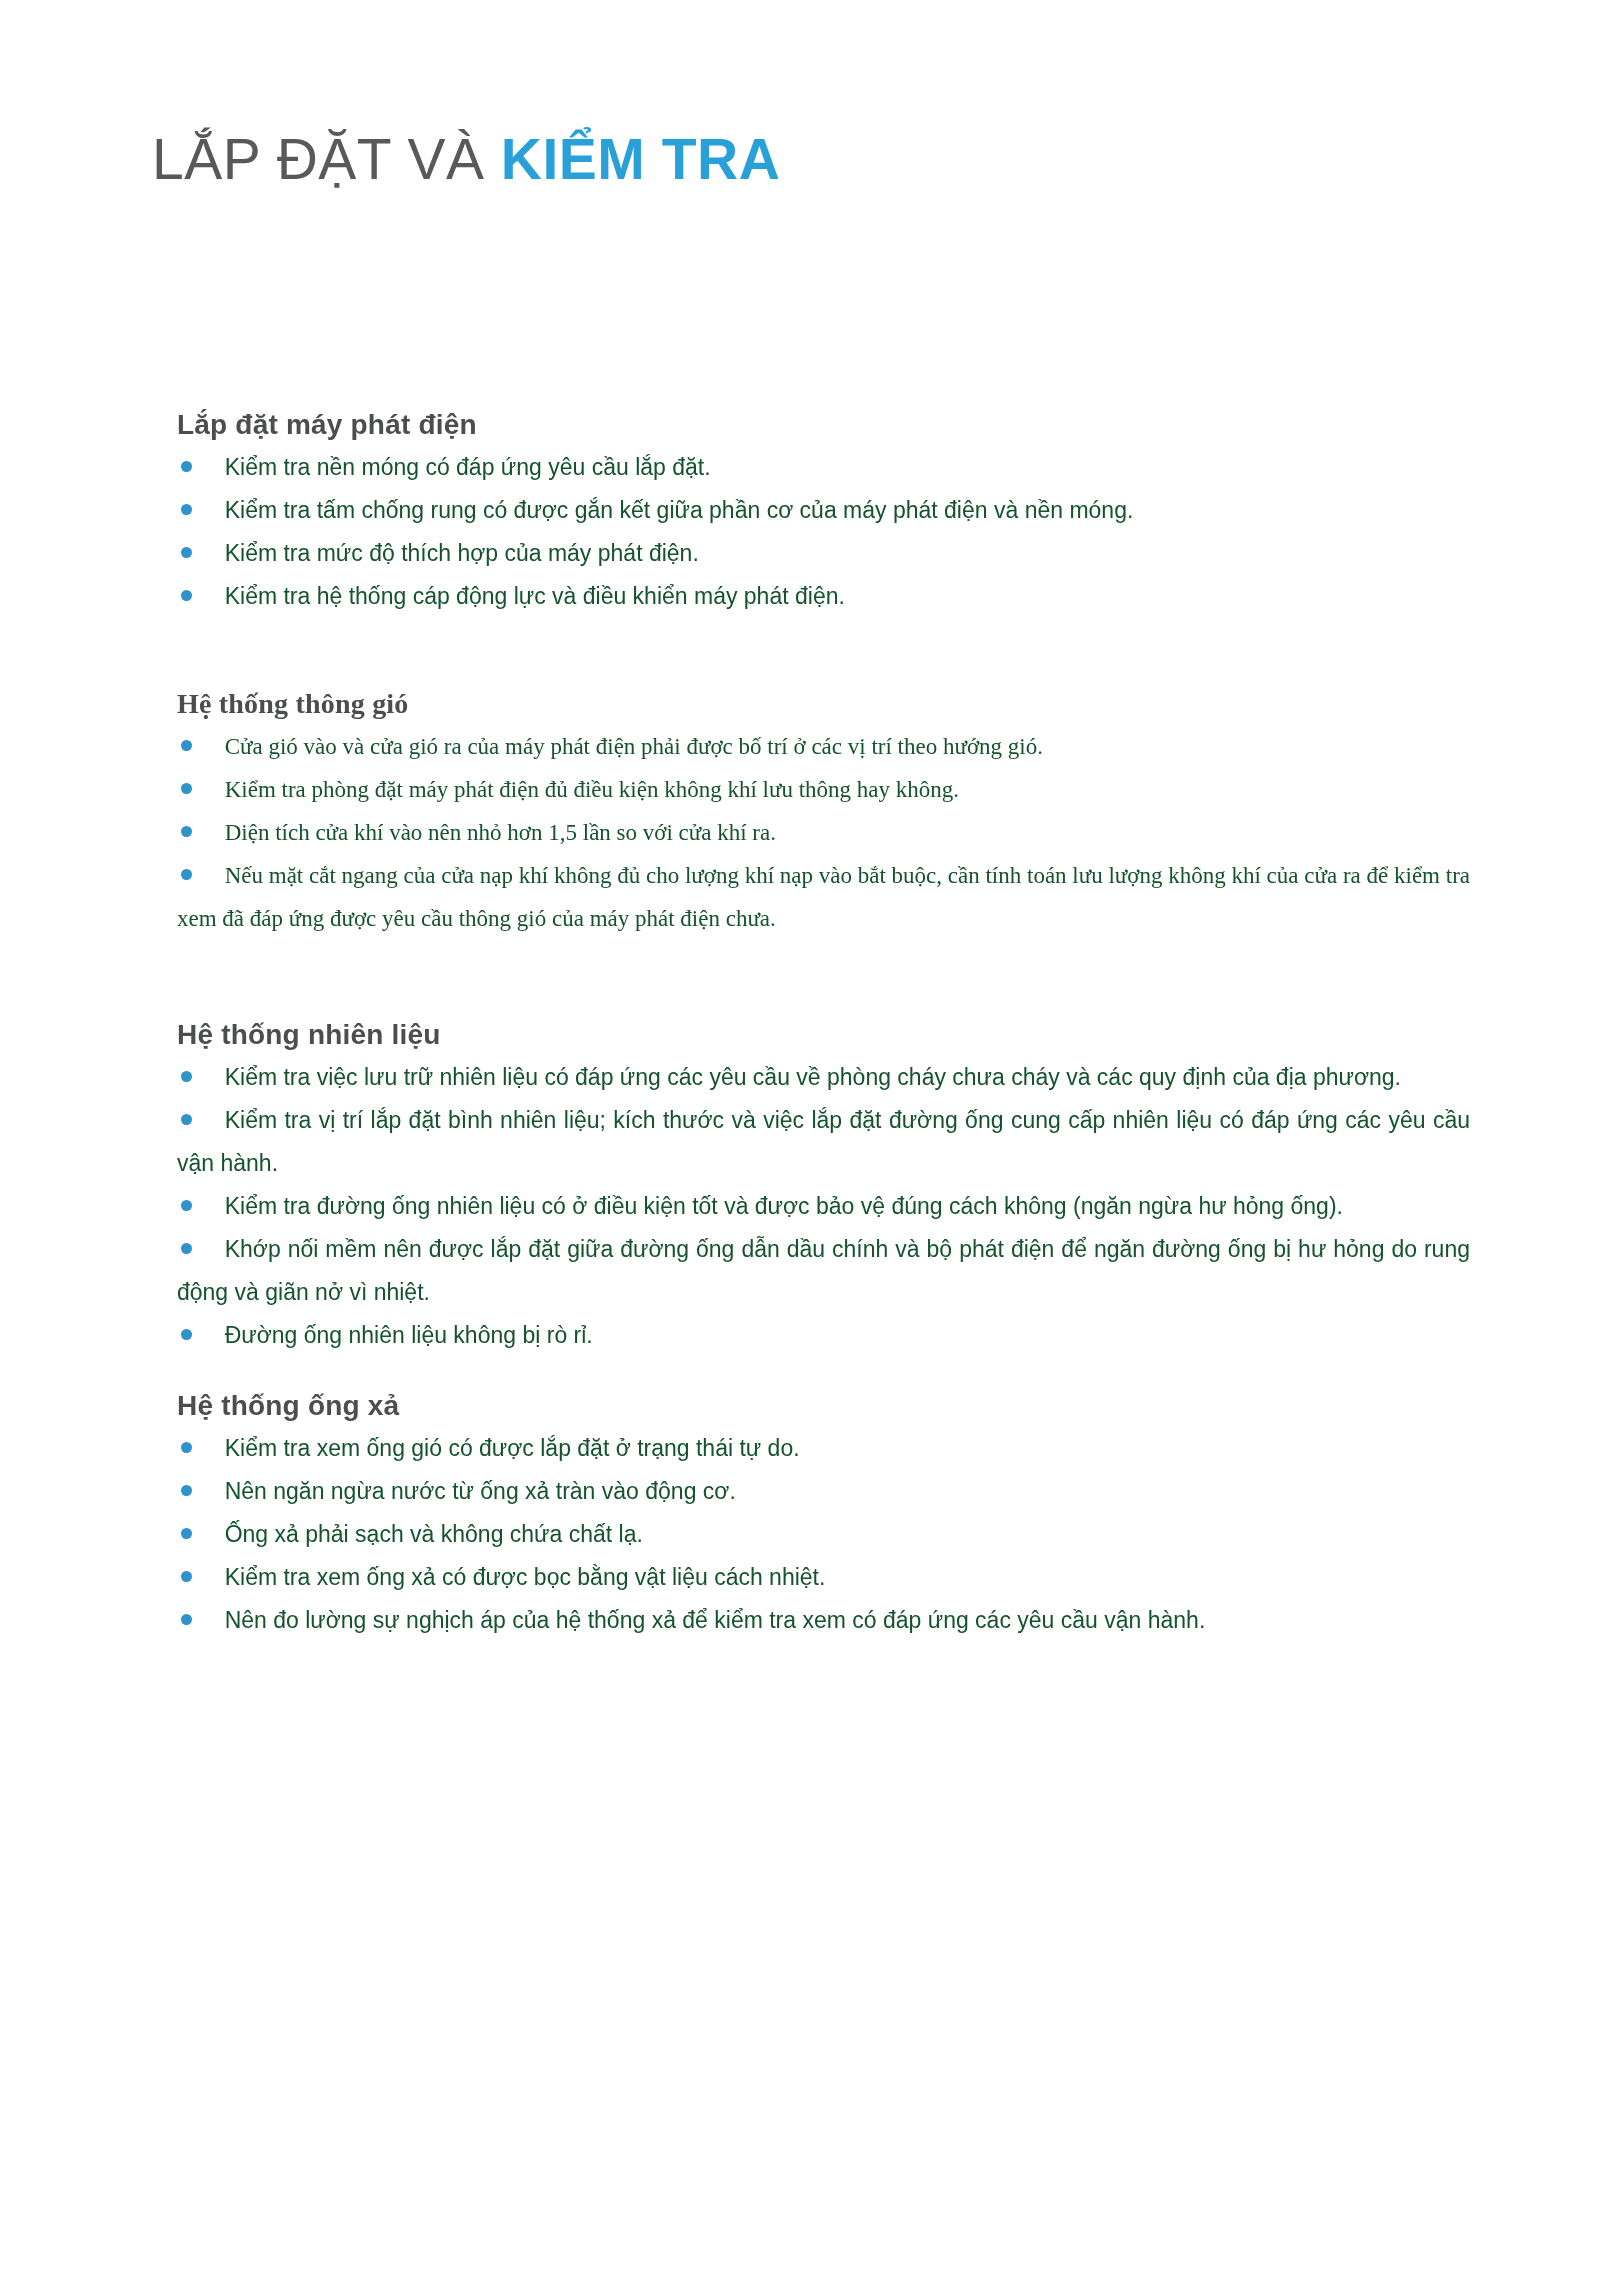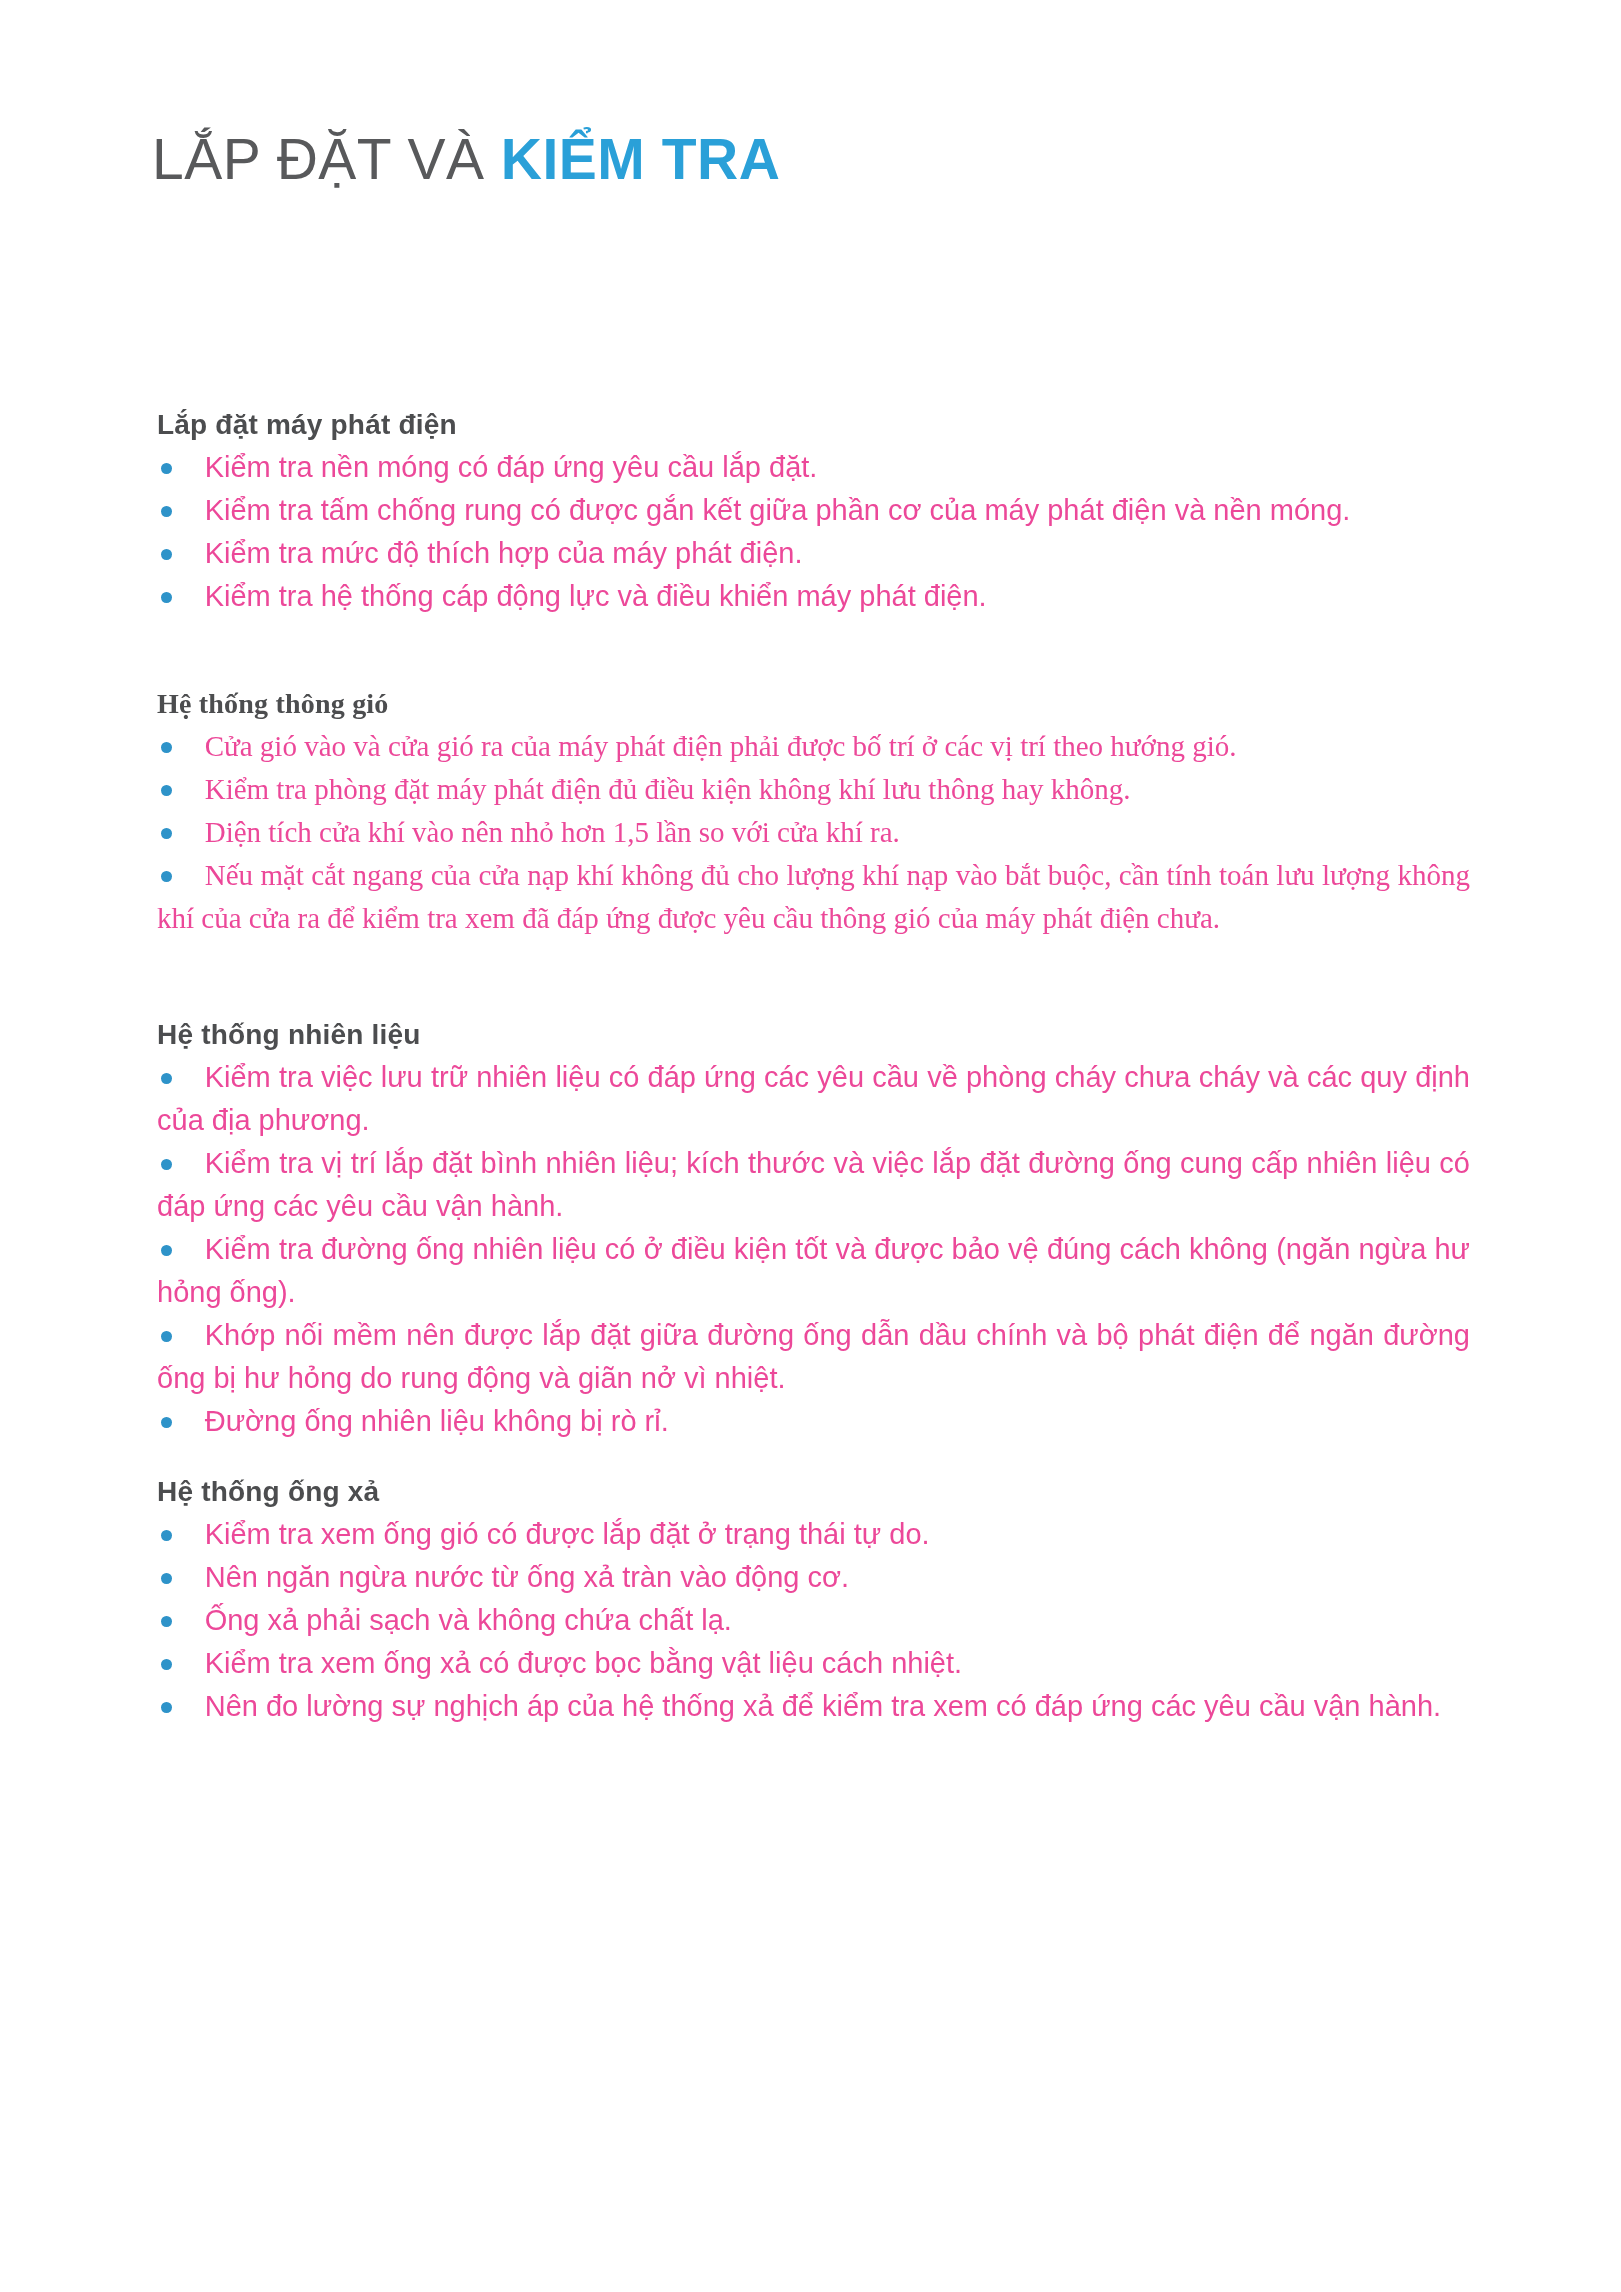--- a/index.html
+++ b/index.html
@@ -24,38 +24,38 @@
   }
   .doc-title .t-gray {
     color: #58595b;
     font-weight: 400;
   }
   .doc-title .t-blue {
     color: #2aa0d8;
     font-weight: 700;
   }
   
-  .sections { margin-top: 213px; }
+  .sections { margin-top: 213px; margin-left: 20px; }
   .section { margin: 0; }
   .section.gap-lg  { margin-top: 64px; font-family: Liberation Serif, serif; }
   .section.gap-lg2 { margin-top: 73px; }
   .section.gap-sm  { margin-top: 26.5px; }
   .section h2 {
     margin: 0;
     font-size: 28px;
     line-height: 43px;
     font-weight: 700;
     color: #4c4d4f;
     letter-spacing: 0.2px;
   }
   .section p.bullet {
     margin: 0;
-    font-size: 29px;
+    font-size: 23px;
     line-height: 43px;
-    color: #ec4899;
+    color: #14532d;
     text-align: justify;
   }
   .section p.bullet .dot {
     display: inline-block;
     width: 10.8px;
     height: 10.8px;
     margin-left: 3.9px;
     margin-right: 33px;
     border-radius: 50%;
     background: #2e93c9;

